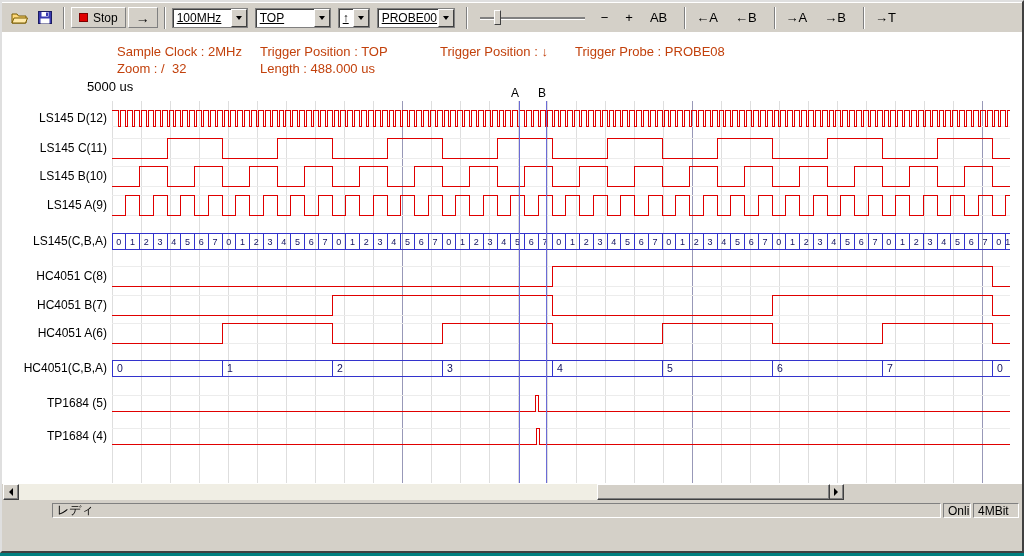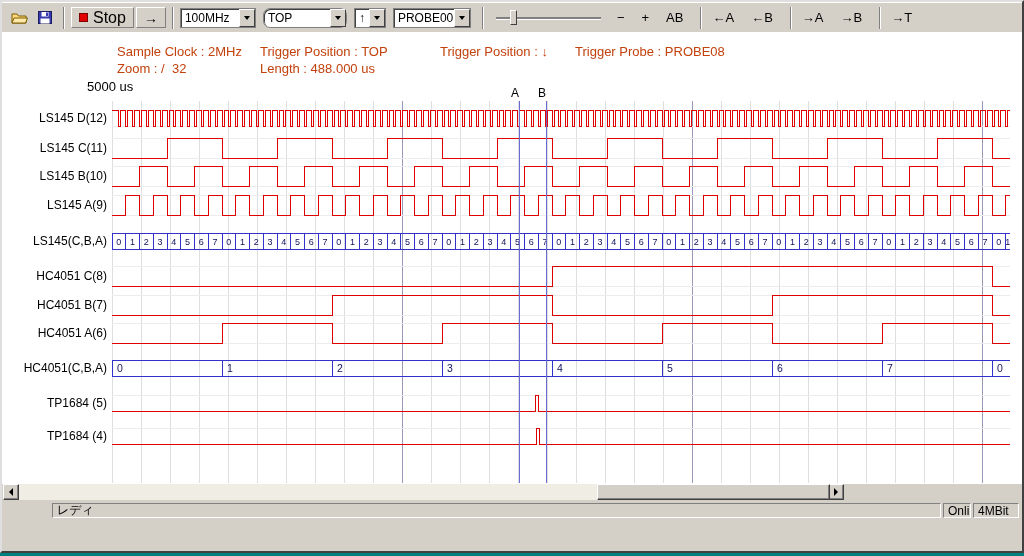--- a/index.html
+++ b/index.html
@@ -45,37 +45,37 @@
     height: 30px; display: flex; align-items: center; gap: 2px;
     padding-left: 5px; border-top: 1px solid #fff;
   }
   .tool-btn {
     height: 22px; min-width: 24px; background: transparent; border: 1px solid transparent;
     display: inline-flex; align-items: center; justify-content: center;
   }
   .btn3d {
     border: 1px solid; border-color: #fff #808080 #808080 #fff; background: #d4d0c8;
     height: 21px; display: inline-flex; align-items: center; gap: 5px; padding: 0 7px;
-    font-size: 16px; font-family: inherit;
+    font-size: 12px; font-family: inherit;
   }
   .stop-square { width: 9px; height: 9px; background: #e00000; border: 1px solid #7c0000; display: inline-block; }
   .run-btn { font-size: 14px; font-weight: bold; min-width: 26px; }
   .sep { width: 2px; height: 22px; border-left: 1px solid #808080; border-right: 1px solid #fff; margin: 0 4px; flex: 0 0 auto; }
   .combo {
     height: 20px; background: #fff; border: 1px solid #808080;
     box-shadow: inset 1px 1px 0 #404040; display: inline-flex; align-items: stretch;
-    margin-right: 5px; flex: 0 0 auto;
+    margin-right: 5px; flex: 0 0 auto; text-decoration: underline;
   }
   .combo-value { flex: 1; font-size: 12px; padding: 2px 3px 0 4px; white-space: nowrap; overflow: hidden; }
   .combo-btn {
     width: 16px; background: #d4d0c8; border: 1px solid; border-color: #fff #404040 #404040 #fff;
     display: inline-flex; align-items: center; justify-content: center;
   }
   .arrow-down { width: 0; height: 0; border: 3px solid transparent; border-top: 4px solid #000; margin-top: 4px; }
-  .combo-clock { width: 76px; } .combo-trigpos { width: 84px; border-radius: 7px; } .combo-edge { width: 32px; } .combo-probe { width: 78px; }
+  .combo-clock { width: 76px; } .combo-trigpos { width: 76px; } .combo-edge { width: 32px; } .combo-probe { width: 78px; }
   .slider { width: 105px; height: 18px; position: relative; margin: 0 10px 0 6px; flex: 0 0 auto; }
   .slider-track { position: absolute; left: 0; right: 0; top: 8px; height: 2px; background: #808080; box-shadow: 0 1px 0 #fff; }
   .slider-thumb {
     position: absolute; left: 14px; top: 1px; width: 7px; height: 15px; background: #d4d0c8;
     border: 1px solid; border-color: #fff #404040 #404040 #fff;
   }
   .nav-btn { background: transparent; border: none; font-size: 13px; font-family: inherit; padding: 2px 4px; margin-right: 7px; white-space: nowrap; }
 
   
   .client { position: relative; height: 452px; background: #fff; overflow: hidden; }

